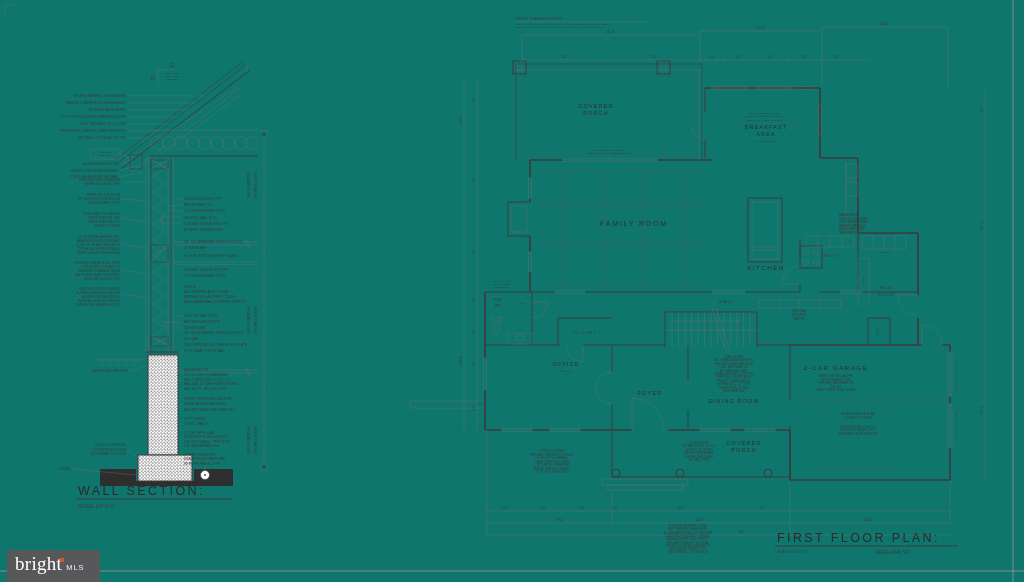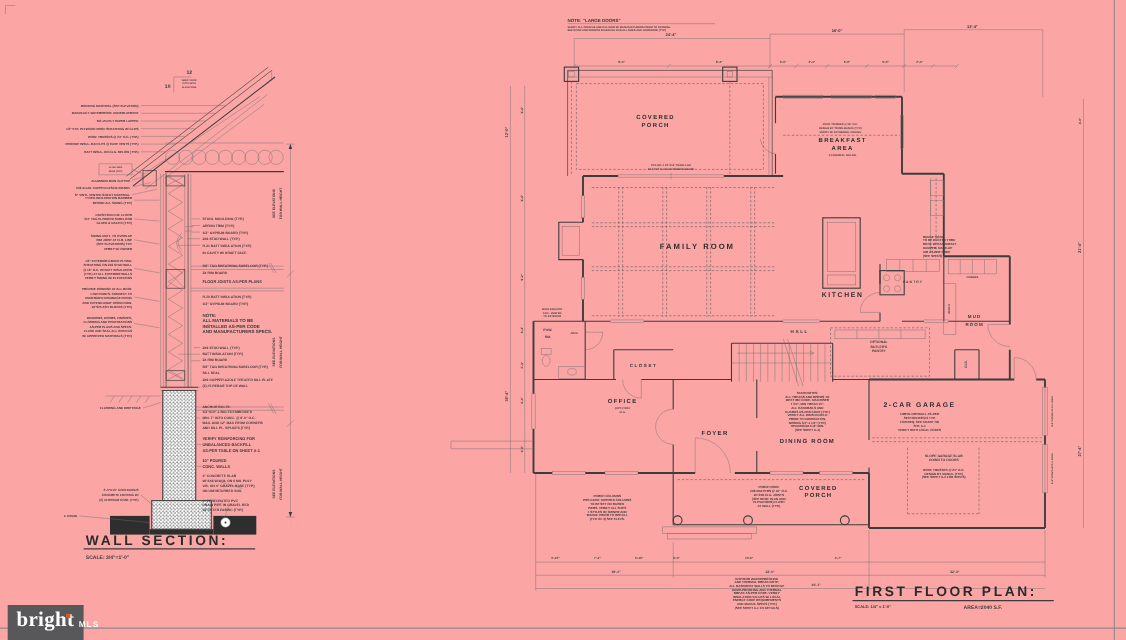--- a/index.html
+++ b/index.html
@@ -1,33 +1,33 @@
 <!DOCTYPE html>
 <html><head>
 <meta charset="utf-8">
 <style>
   html,body{margin:0;padding:0;background:#ffffff;}
-  .sheet{position:relative;width:1024px;height:582px;background:#fca5a5;overflow:hidden;
-         font-family:"Liberation Sans",sans-serif;font-weight:bold;}
+  .sheet{position:relative;width:1024px;height:582px;background:#0f766e;overflow:hidden;
+         font-family:"Liberation Sans",sans-serif;}
   svg{position:absolute;left:0;top:0;}
   svg line,svg path,svg rect,svg circle,svg ellipse,svg polyline{stroke:#3c3c3c;fill:none;stroke-width:.6;}
   svg text{stroke:none;fill:#3a3a3a;font-family:"Liberation Sans",sans-serif;}
   .w2{stroke-width:1.7;} .w1{stroke-width:1;} .thn{stroke:#6e6e6e;stroke-width:.4;}
   .dsh{stroke-dasharray:2.2 1.7;stroke:#585858;stroke-width:.5;}
   .gry{stroke:#8b8b8b;stroke-width:1;}
   .stp{fill:url(#dots);} .ert{fill:#2e2e2e;stroke:none;} .wht{fill:#fff;}
   .arrw{fill:#3c3c3c;stroke:none;}
   .t2{font-size:2.1px;} .t24{font-size:2.4px;} .t27{font-size:2.8px;} .t3{font-size:3.1px;}
   .t35{font-size:3.6px;} .t4{font-size:4.1px;} .t45{font-size:4.6px;}
   .rm{font-size:7px;letter-spacing:1.8px;fill:#2e2e2e;}
   .rmM{font-size:6.2px;letter-spacing:1.5px;fill:#2e2e2e;}
   .rmS{font-size:5.4px;letter-spacing:1.2px;fill:#2e2e2e;}
   .ttl{font-size:12.5px;letter-spacing:2.4px;fill:#2b2b2b;}
   .mid{text-anchor:middle;} .end{text-anchor:end;}
-  .wm{position:absolute;left:7px;top:550px;width:69px;height:32px;background:#58585a;
+  .wm{position:absolute;left:7px;top:550px;width:93px;height:32px;background:#58585a;
       color:#fff;display:flex;align-items:flex-start;padding:4px 0 0 8px;box-sizing:border-box;z-index:5;}
   .wm .b{font-family:"Liberation Serif",serif;font-size:19px;line-height:20px;letter-spacing:.3px;position:relative;}
   .wm .m{font-size:7.5px;letter-spacing:1px;margin:9px 0 0 4px;opacity:.92;text-align:center;}
 </style>
 </head>
 <body>
 
 <div class="sheet">
 <svg width="1024" height="582" viewBox="0 0 1024 582">
   <defs>

